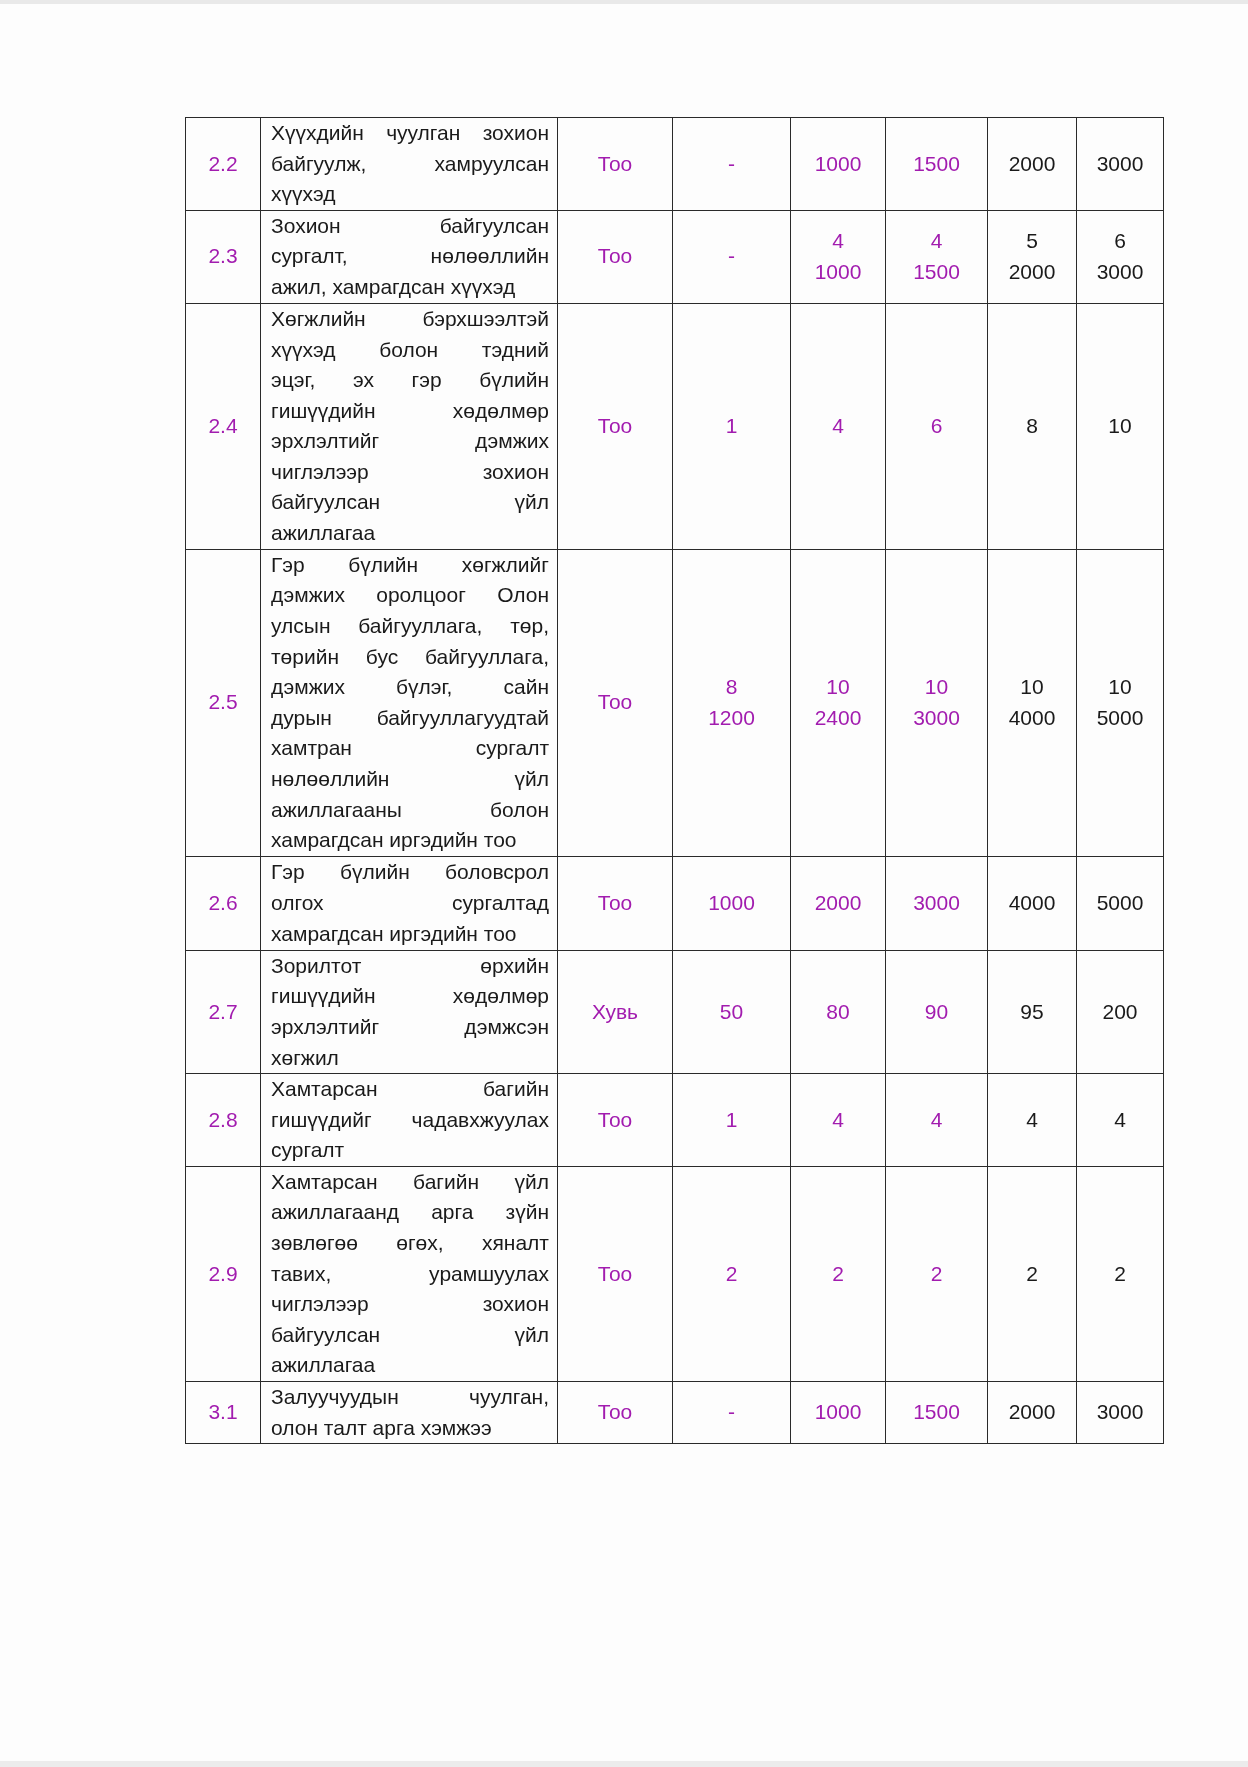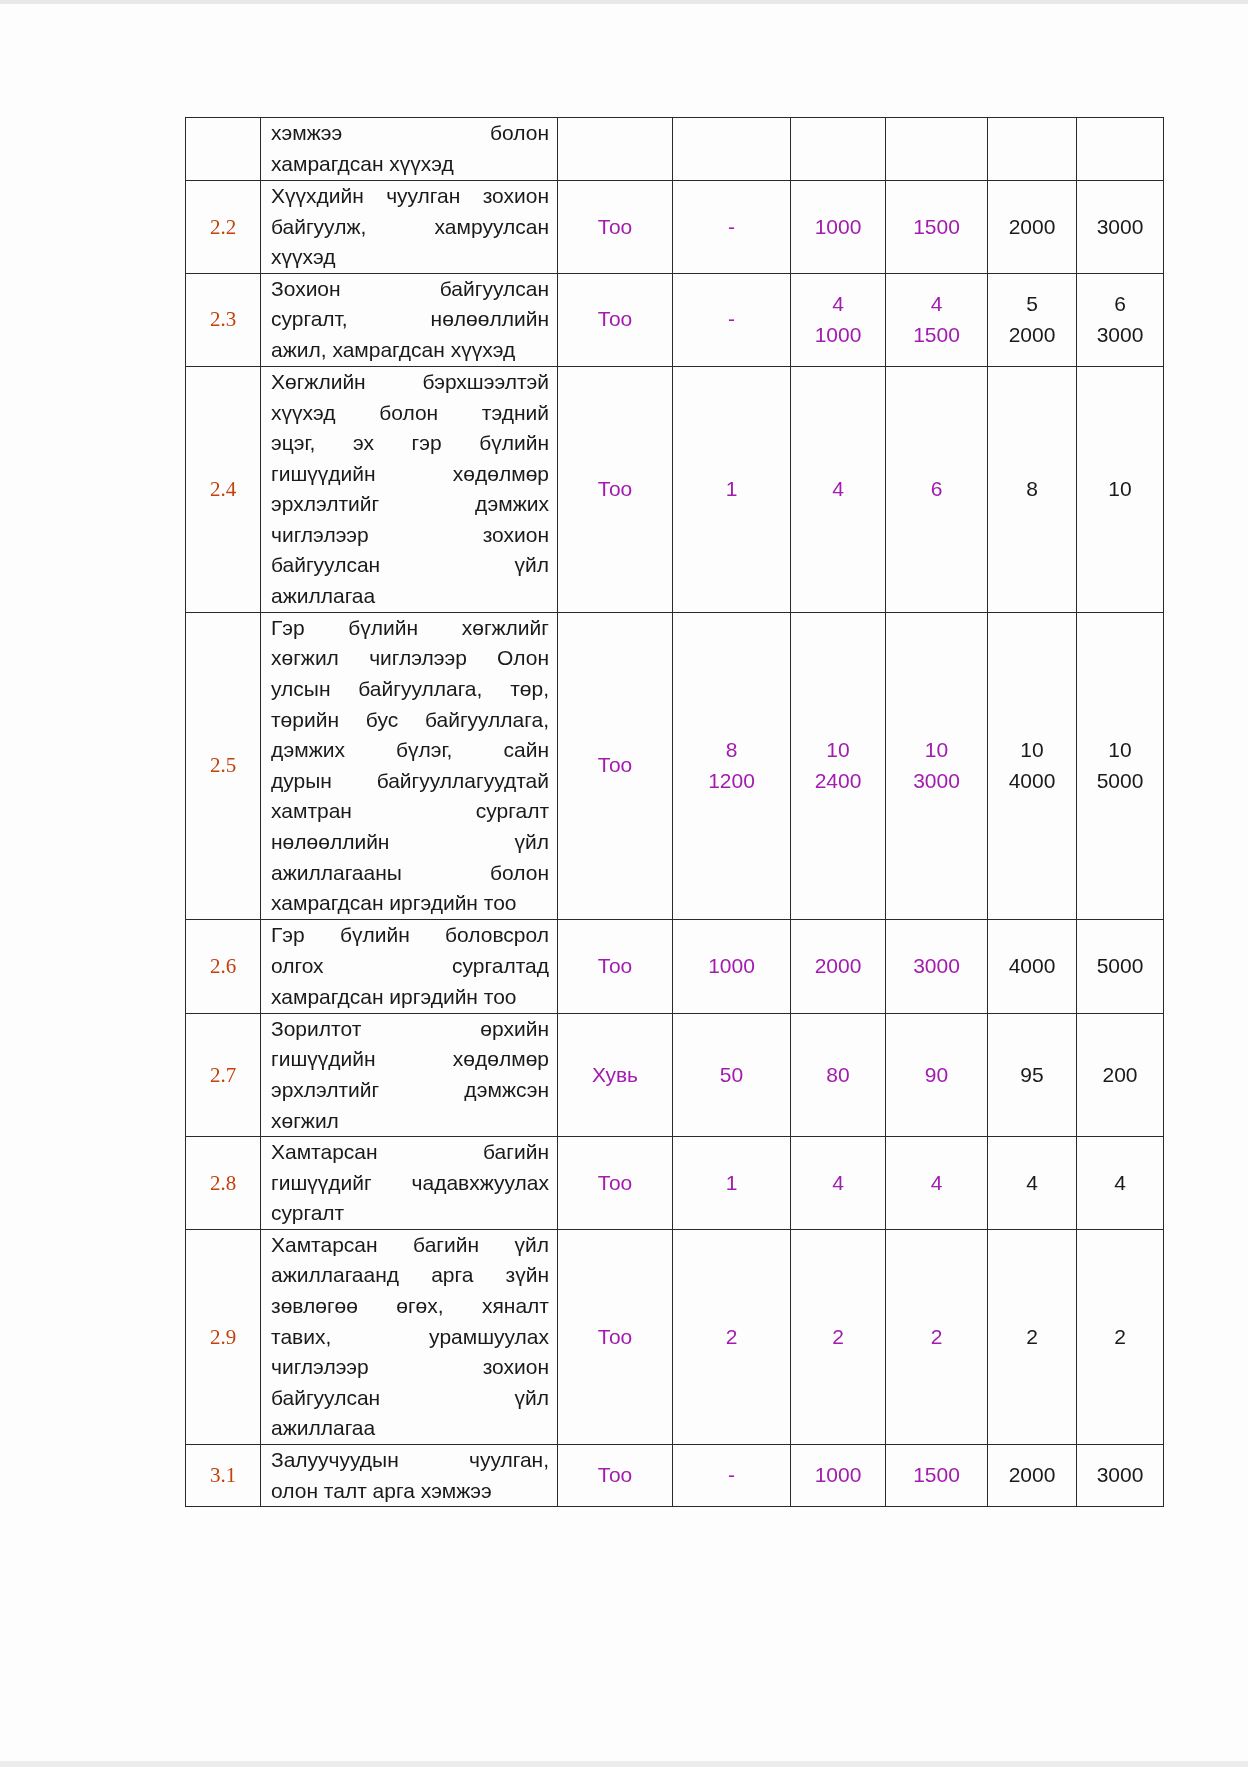--- a/index.html
+++ b/index.html
@@ -21,21 +21,21 @@
       width: 978px;
     }
     table.plan td {
       border: 1.3px solid #2a2a2a;
       padding: 0;
       font-size: 21px;
       line-height: 30.6px;
       vertical-align: middle;
       text-align: center;
     }
-    td.num { color:#c2410c;font-family:Liberation Serif, serif; }
+    td.num { color:#a21caf; }
     td.desc {
       text-align: justify;
       text-align-last: left;
       padding: 0 8px 0 10px !important;
       vertical-align: top;
     }
     td.desc .line { display:block; text-align: justify; text-align-last: justify; }
     td.desc .line.last { text-align-last: left; }
     td.val { color:#a21caf; }
     td.big { font-size: 23px; color:#1a1a1a; }
@@ -57,33 +57,20 @@
     <col style="width:75px">
     <col style="width:297px">
     <col style="width:115px">
     <col style="width:118px">
     <col style="width:95px">
     <col style="width:102px">
     <col style="width:89px">
     <col style="width:87px">
   </colgroup>
   <tbody id="tbody">
-      <tr style="height: 63px;">
-        <td class="num"></td>
-        <td class="desc">
-          <span class="line">хэмжээ болон</span>
-          <span class="line last">хамрагдсан хүүхэд</span>
-        </td>
-        <td class="val"></td>
-        <td class="val"></td>
-        <td class="val"></td>
-        <td class="val"></td>
-        <td class="val big"></td>
-        <td class="val big"></td>
-      </tr>
       <tr style="height: 91px;">
         <td class="num">2.2</td>
         <td class="desc">
           <span class="line">Хүүхдийн чуулган зохион</span>
           <span class="line">байгуулж, хамруулсан</span>
           <span class="line last">хүүхэд</span>
         </td>
         <td class="val">Тоо</td>
         <td class="val">-</td>
         <td class="val">1000</td>
@@ -121,21 +108,21 @@
         <td class="val">1</td>
         <td class="val">4</td>
         <td class="val">6</td>
         <td class="val big">8</td>
         <td class="val big">10</td>
       </tr>
       <tr style="height: 304px;">
         <td class="num">2.5</td>
         <td class="desc">
           <span class="line">Гэр бүлийн хөгжлийг</span>
-          <span class="line">хөгжил чиглэлээр Олон</span>
+          <span class="line">дэмжих оролцоог Олон</span>
           <span class="line">улсын байгууллага, төр,</span>
           <span class="line">төрийн бус байгууллага,</span>
           <span class="line">дэмжих бүлэг, сайн</span>
           <span class="line">дурын байгууллагуудтай</span>
           <span class="line">хамтран сургалт</span>
           <span class="line">нөлөөллийн үйл</span>
           <span class="line">ажиллагааны болон</span>
           <span class="line last">хамрагдсан иргэдийн тоо</span>
         </td>
         <td class="val">Тоо</td>

